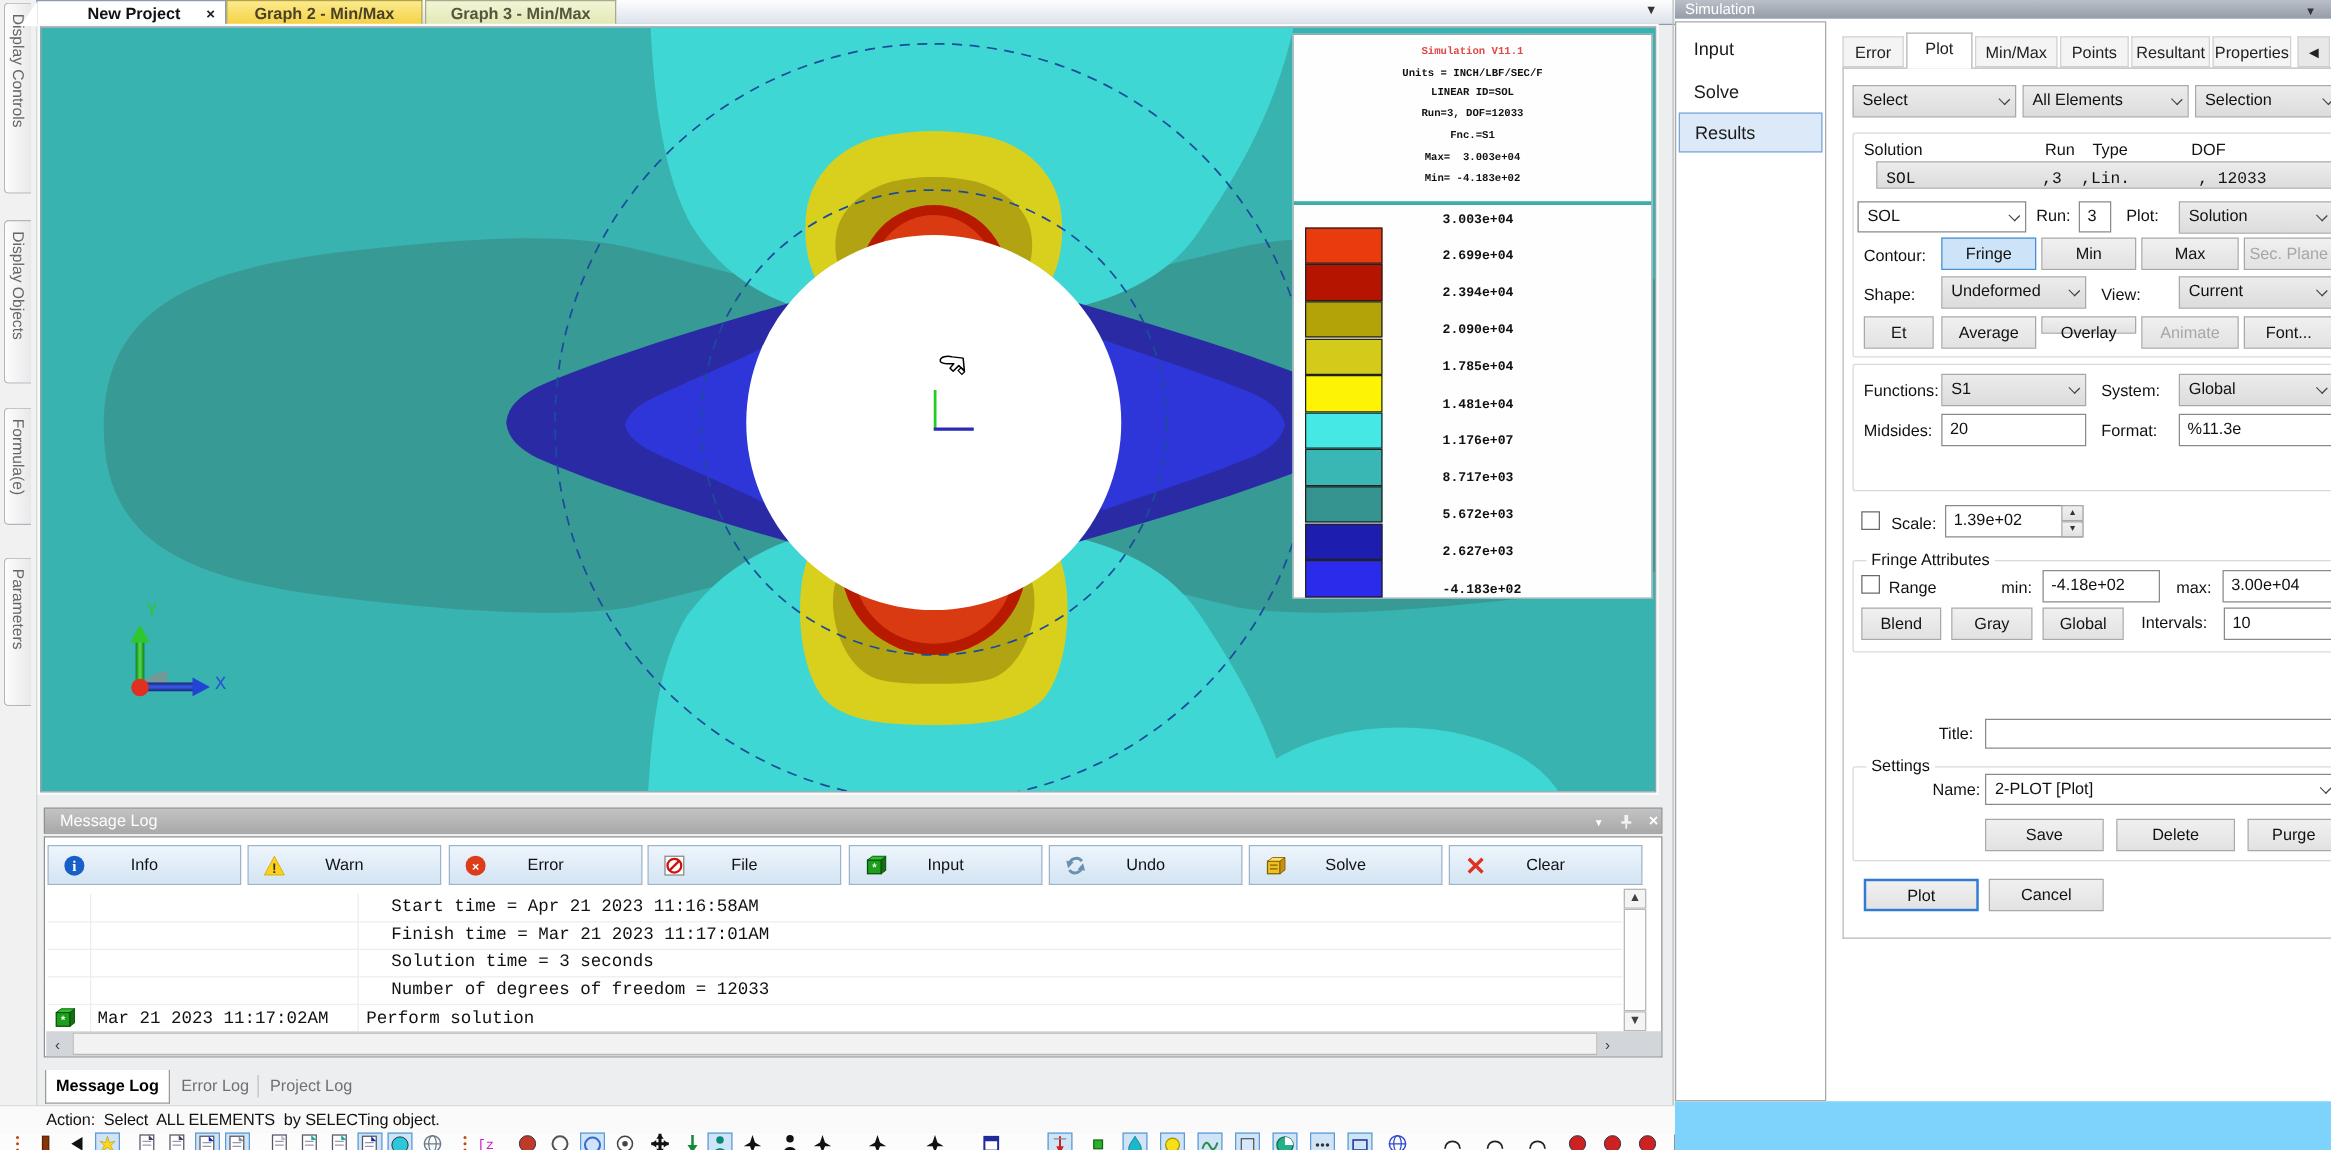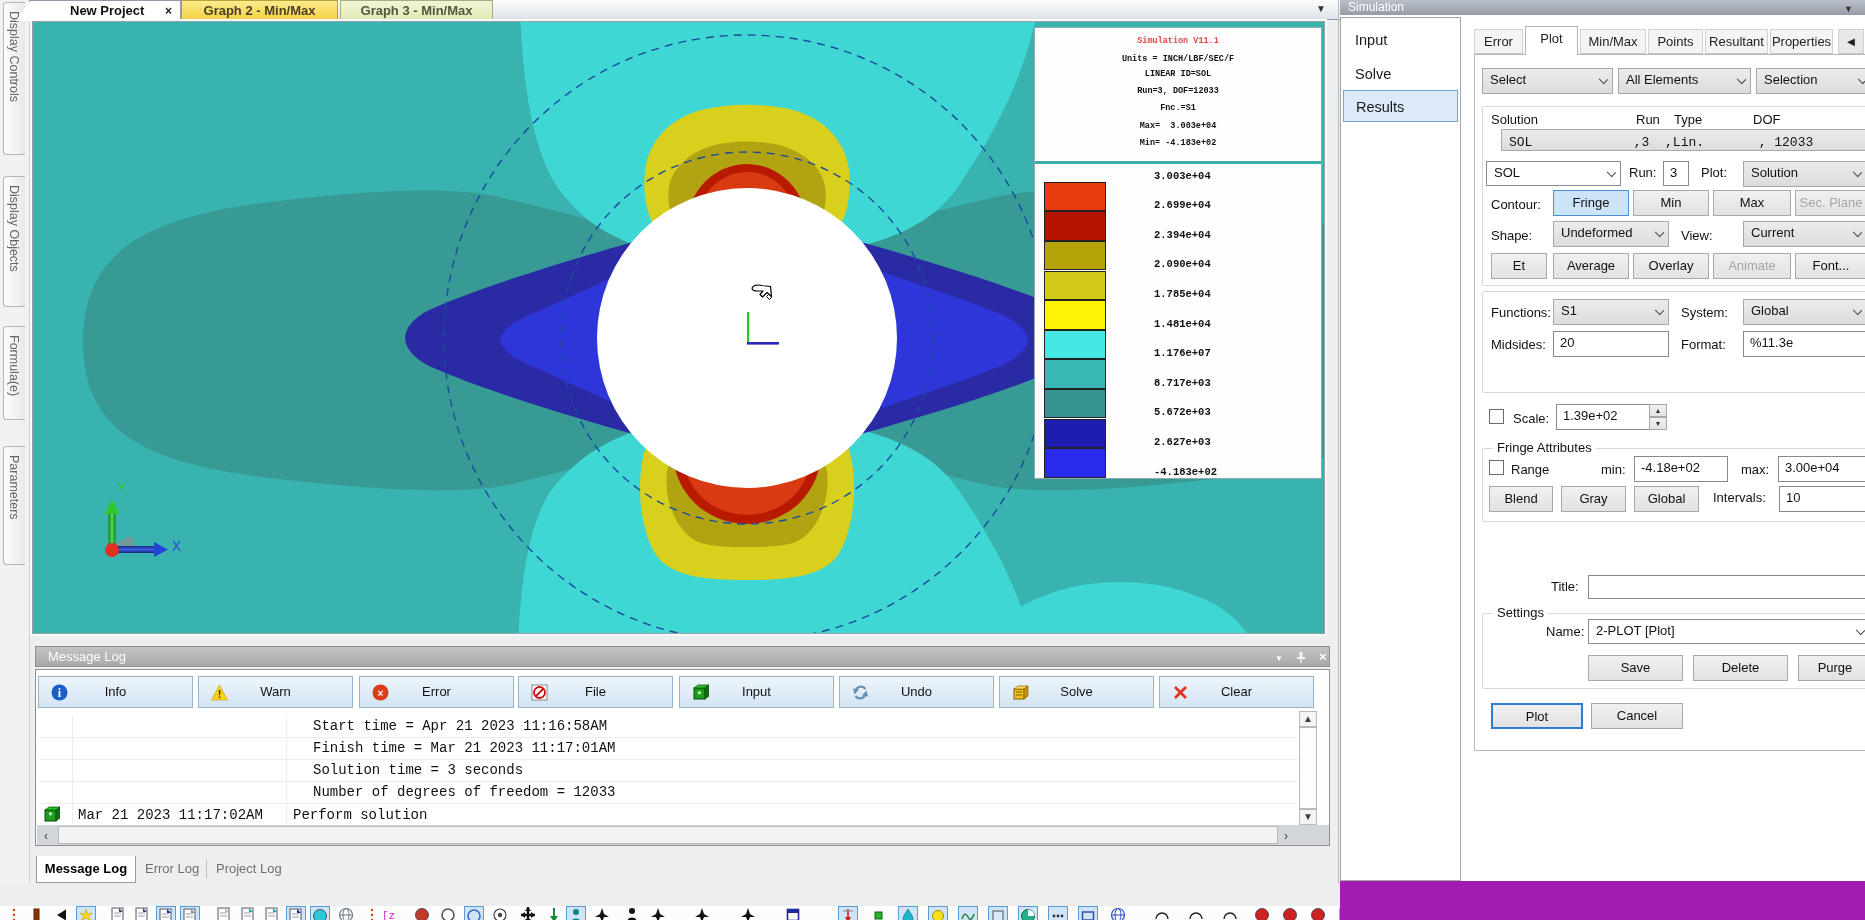--- a/index.html
+++ b/index.html
@@ -52,21 +52,21 @@
 
 #logtabs { left:35px; top:856px; width:1295px; height:28px; font-size:13px; }
 #logtab1 { position:absolute; left:6px; top:0; width:126px; height:27px; background:#fff; border:1px solid #9a9a9a; border-top:none; font-weight:bold; text-align:center; line-height:25px; }
 .logtabg { position:absolute; top:0; height:27px; color:#707070; line-height:25px; }
 
 
 #statusbar { left:0; top:884px; width:1558px; height:22px; background:#fafafa; border-top:1px solid #dcdcdc; font-size:13px; letter-spacing:-0.1px; color:#111; line-height:21px; }
 #bottomicons { left:0; top:906px; width:1865px; height:14px; background:linear-gradient(90deg,#fcfcfc 0px,#fcfcfc 1540px,#ececec 1540px); }
 
 
-#rpanel { left:1340px; top:0; width:525px; height:920px; background:#a21caf; }
+#rpanel { left:1340px; top:0; width:525px; height:920px; background:#7dd3fc; }
 #simbar { position:absolute; left:0; top:0; width:525px; height:15px; background:linear-gradient(#bac0c8,#959ca6); color:#fff; font-size:12px; line-height:14px; padding-left:8px; }
 #rpbody { position:absolute; left:0; top:15px; width:525px; height:866px; background:#fff; }
 #navbox { position:absolute; left:0px; top:2px; width:121px; height:864px; background:#fff; border:1px solid #a8a8a8; }
 .navitem { position:absolute; left:2px; width:115px; height:32px; font-size:14.5px; color:#1a1a1a; line-height:32px; padding-left:12px; }
 #navres { background:#dce9f8; border:1px solid #78a6d8; }
 
 .rtab { position:absolute; top:14px; height:25px; font-size:13px; color:#222; text-align:center; background:#f4f4f4; border:1px solid #d2d2d2; border-bottom:1px solid #c4c4c4; line-height:24px; }
 #rtabplot { background:#fff; border:1px solid #b4b4b4; border-bottom:none; top:11px; height:29px; z-index:3; }
 #rcontent { position:absolute; left:134px; top:39px; width:391px; height:697px; background:#fff; border:1px solid #b9b9b9; border-right:none; }
 
@@ -324,20 +324,21 @@
     </div>
   </div>
 
   <div id="logtabs" class="abs">
     <div id="logtab1" style="left:1px;width:100px;">Message Log</div>
     <div class="logtabg" style="left:110px;">Error Log</div>
     <div class="logtabg" style="left:171px;width:1px;height:18px;top:4px;background:#c0c0c0;"></div>
     <div class="logtabg" style="left:181px;">Project Log</div>
   </div>
 
+  <div id="statusbar" class="abs"><span style="margin-left:37px;">Action:&nbsp; Select&nbsp; ALL ELEMENTS&nbsp; by SELECTing object.</span></div>
   <div style="position:absolute;left:1558px;top:884px;width:1px;height:22px;background:#d0d0d0;"></div>
   <div id="bottomicons" class="abs">
     <div style="position:absolute;left:4px;top:0px;width:20px;height:18px;text-align:center;"><svg width="16" height="18">
           <circle cx="8" cy="4" r="1.2" fill="#cc4400"></circle>
           <circle cx="8" cy="9" r="1.2" fill="#cc4400"></circle>
           <circle cx="8" cy="14" r="1.2" fill="#cc4400"></circle>
         </svg></div>
     <div style="position:absolute;left:26px;top:0px;width:20px;height:18px;text-align:center;"><svg width="16" height="18">
           <rect x="6" y="3" width="5" height="12" fill="#8a3208" stroke="#5a2000"></rect>
         </svg></div>
@@ -603,21 +604,21 @@
             <span class="t">Undeformed</span>
             <span class="ar"></span>
           </div>
         <div class="lab" style="left:206px;top:173px;">View:</div>
         <div class="dd" style="left:268px;top:166px;width:124px;height:26px;">
             <span class="t">Current</span>
             <span class="ar"></span>
           </div>
         <div class="btn " style="left:16px;top:198px;width:56px;height:26px;line-height:23px;">Et</div>
         <div class="btn " style="left:78px;top:198px;width:76px;height:26px;line-height:23px;">Average</div>
-        <div class="btn " style="left:158px;top:198px;width:76px;height:26px;line-height:23px;">Overlay</div>
+        <div class="btn " style="left:158px;top:198px;width:76px;height:14px;line-height:23px;">Overlay</div>
         <div class="btn dis" style="left:238px;top:198px;width:78px;height:26px;line-height:23px;">Animate</div>
         <div class="btn " style="left:320px;top:198px;width:72px;height:26px;line-height:23px;">Font...</div>
         <div class="grp" style="left:7px;top:236px;width:388px;height:102px;"></div>
         <div class="lab" style="left:16px;top:250px;">Functions:</div>
         <div class="dd" style="left:78px;top:244px;width:116px;height:26px;">
             <span class="t">S1</span>
             <span class="ar"></span>
           </div>
         <div class="lab" style="left:206px;top:250px;">System:</div>
         <div class="dd" style="left:268px;top:244px;width:124px;height:26px;">

